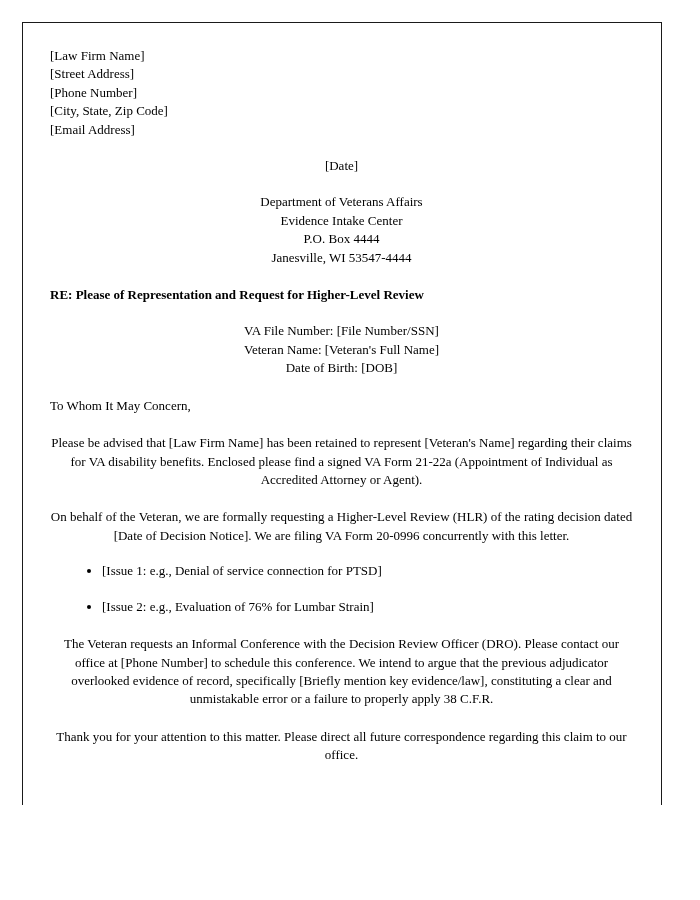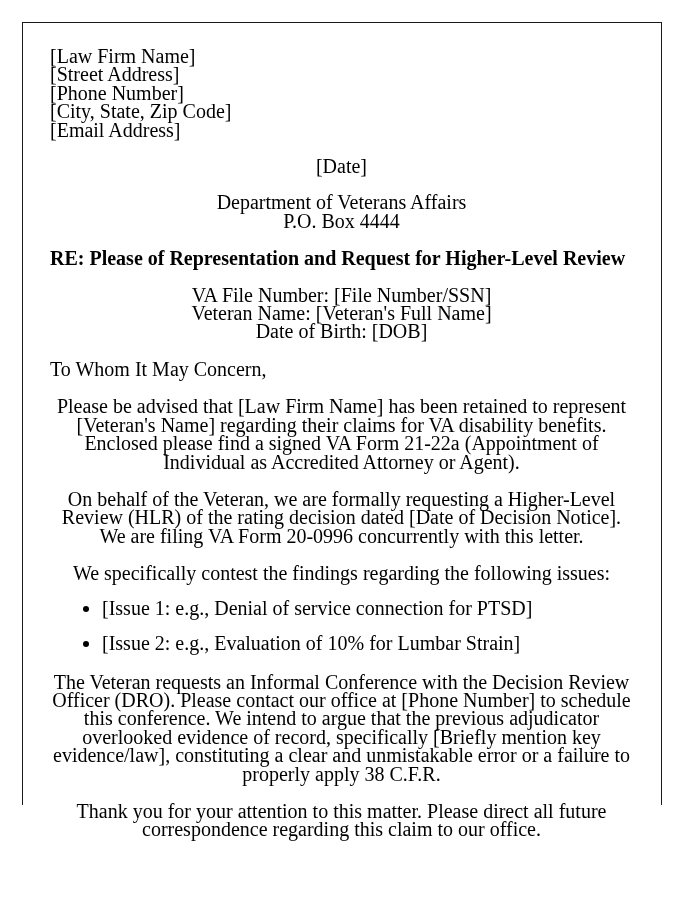--- a/index.html
+++ b/index.html
@@ -29,21 +29,21 @@
     border-right: 1.5px solid #1a1a1a;
     border-bottom: none;
     background: #ffffff;
   }
 
   #letter-body {
     position: absolute;
     left: 27px;            
     top: 24px;
     width: 583px;          
-    font-size: 20px;
+    font-size: 13px;
     line-height: 18.4px;
   }
 
   .block {
     margin: 0;
   }
 
   .line {
     white-space: nowrap;
   }
@@ -89,42 +89,43 @@
       <div class="line">[City, State, Zip Code]</div>
       <div class="line">[Email Address]</div>
     </div>
 
     <div class="block gap-block">
       <div class="line">[Date]</div>
     </div>
 
     <div class="block gap-block">
       <div class="line">Department of Veterans Affairs</div>
+      <div class="line">Evidence Intake Center</div>
       <div class="line">P.O. Box 4444</div>
+      <div class="line">Janesville, WI 53547-4444</div>
     </div>
 
     <div class="re-line">RE: Please of Representation and Request for Higher-Level Review</div>
 
     <div class="block gap-block">
       <div class="line">VA File Number: [File Number/SSN]</div>
       <div class="line">Veteran Name: [Veteran's Full Name]</div>
       <div class="line">Date of Birth: [DOB]</div>
     </div>
 
     <div class="salutation">To Whom It May Concern,</div>
 
     <p class="para">Please be advised that [Law Firm Name] has been retained to represent [Veteran's Name] regarding their claims for VA disability benefits. Enclosed please find a signed VA Form 21-22a (Appointment of Individual as Accredited Attorney or Agent).</p>
 
     <p class="para">On behalf of the Veteran, we are formally requesting a Higher-Level Review (HLR) of the rating decision dated [Date of Decision Notice]. We are filing VA Form 20-0996 concurrently with this letter.</p>
 
-    <p class="para">We specifically contest the findings regarding the following issues:</p>
 
     <ul class="issues-list">
       <li>[Issue 1: e.g., Denial of service connection for PTSD]</li>
-      <li>[Issue 2: e.g., Evaluation of 10% for Lumbar Strain]</li>
+      <li>[Issue 2: e.g., Evaluation of 76% for Lumbar Strain]</li>
     </ul>
 
     <p class="para">The Veteran requests an Informal Conference with the Decision Review Officer (DRO). Please contact our office at [Phone Number] to schedule this conference. We intend to argue that the previous adjudicator overlooked evidence of record, specifically [Briefly mention key evidence/law], constituting a clear and unmistakable error or a failure to properly apply 38 C.F.R.</p>
 
     <p class="para">Thank you for your attention to this matter. Please direct all future correspondence regarding this claim to our office.</p>
 
   </div>
 </div>
 
 </body></html>

